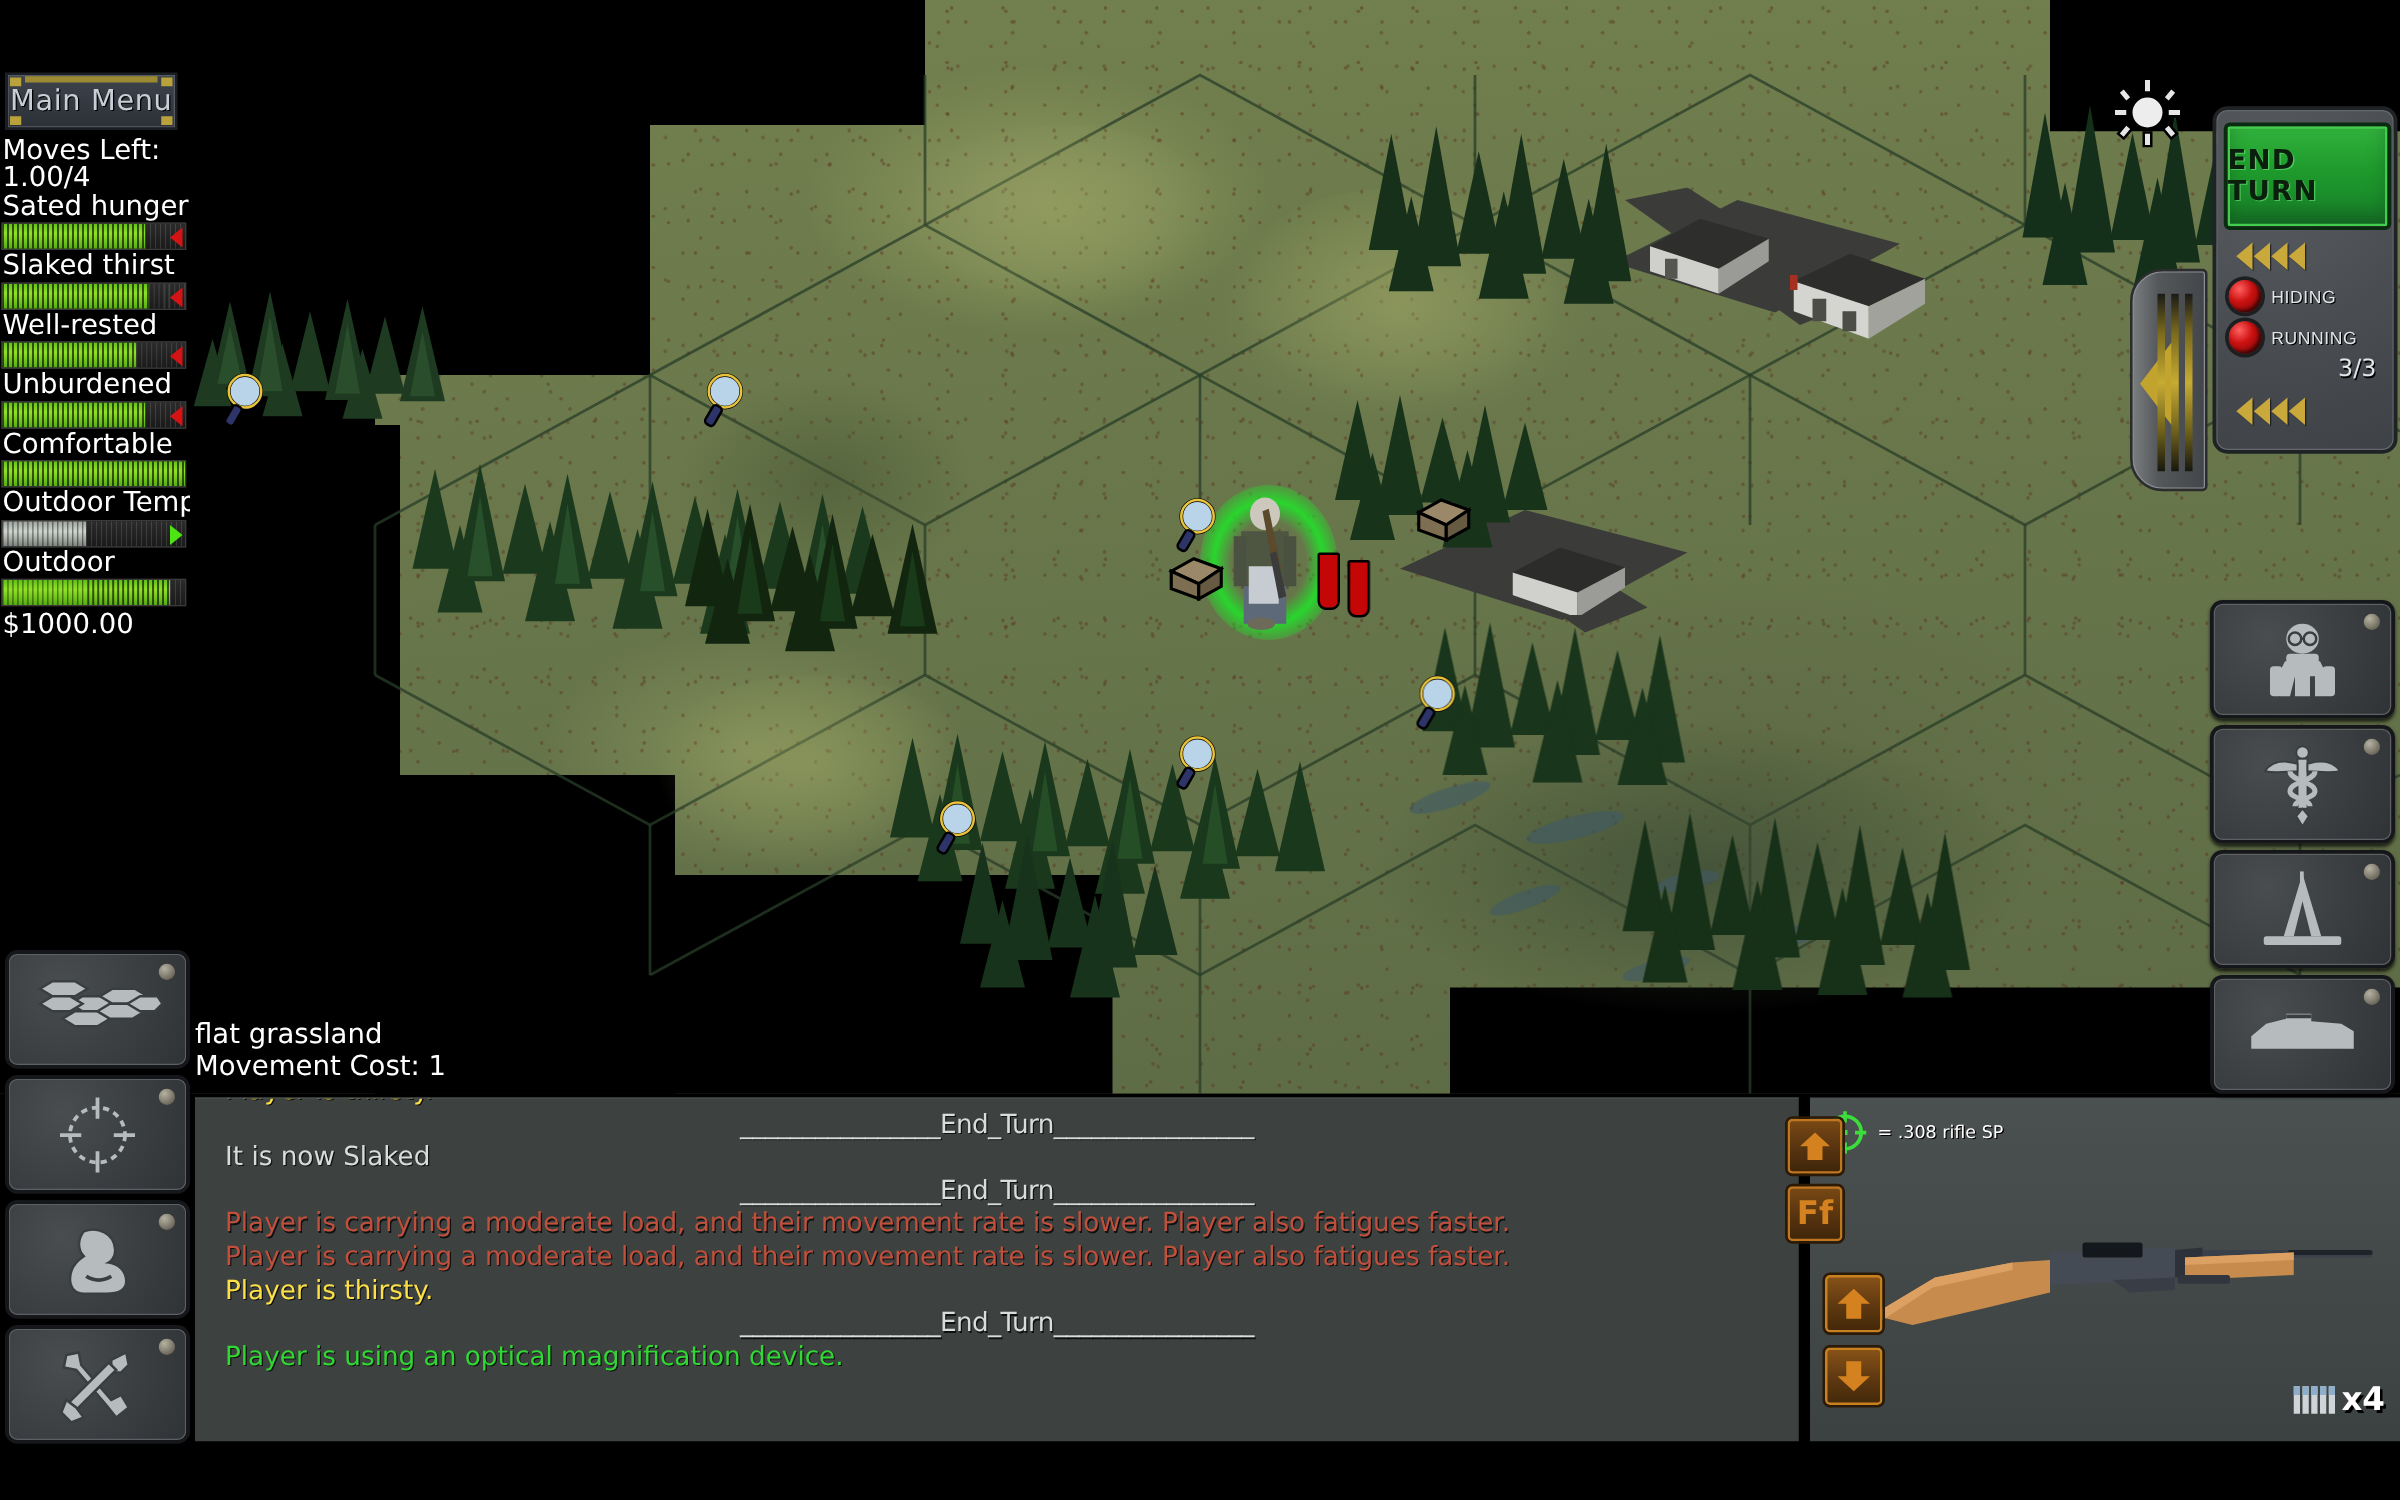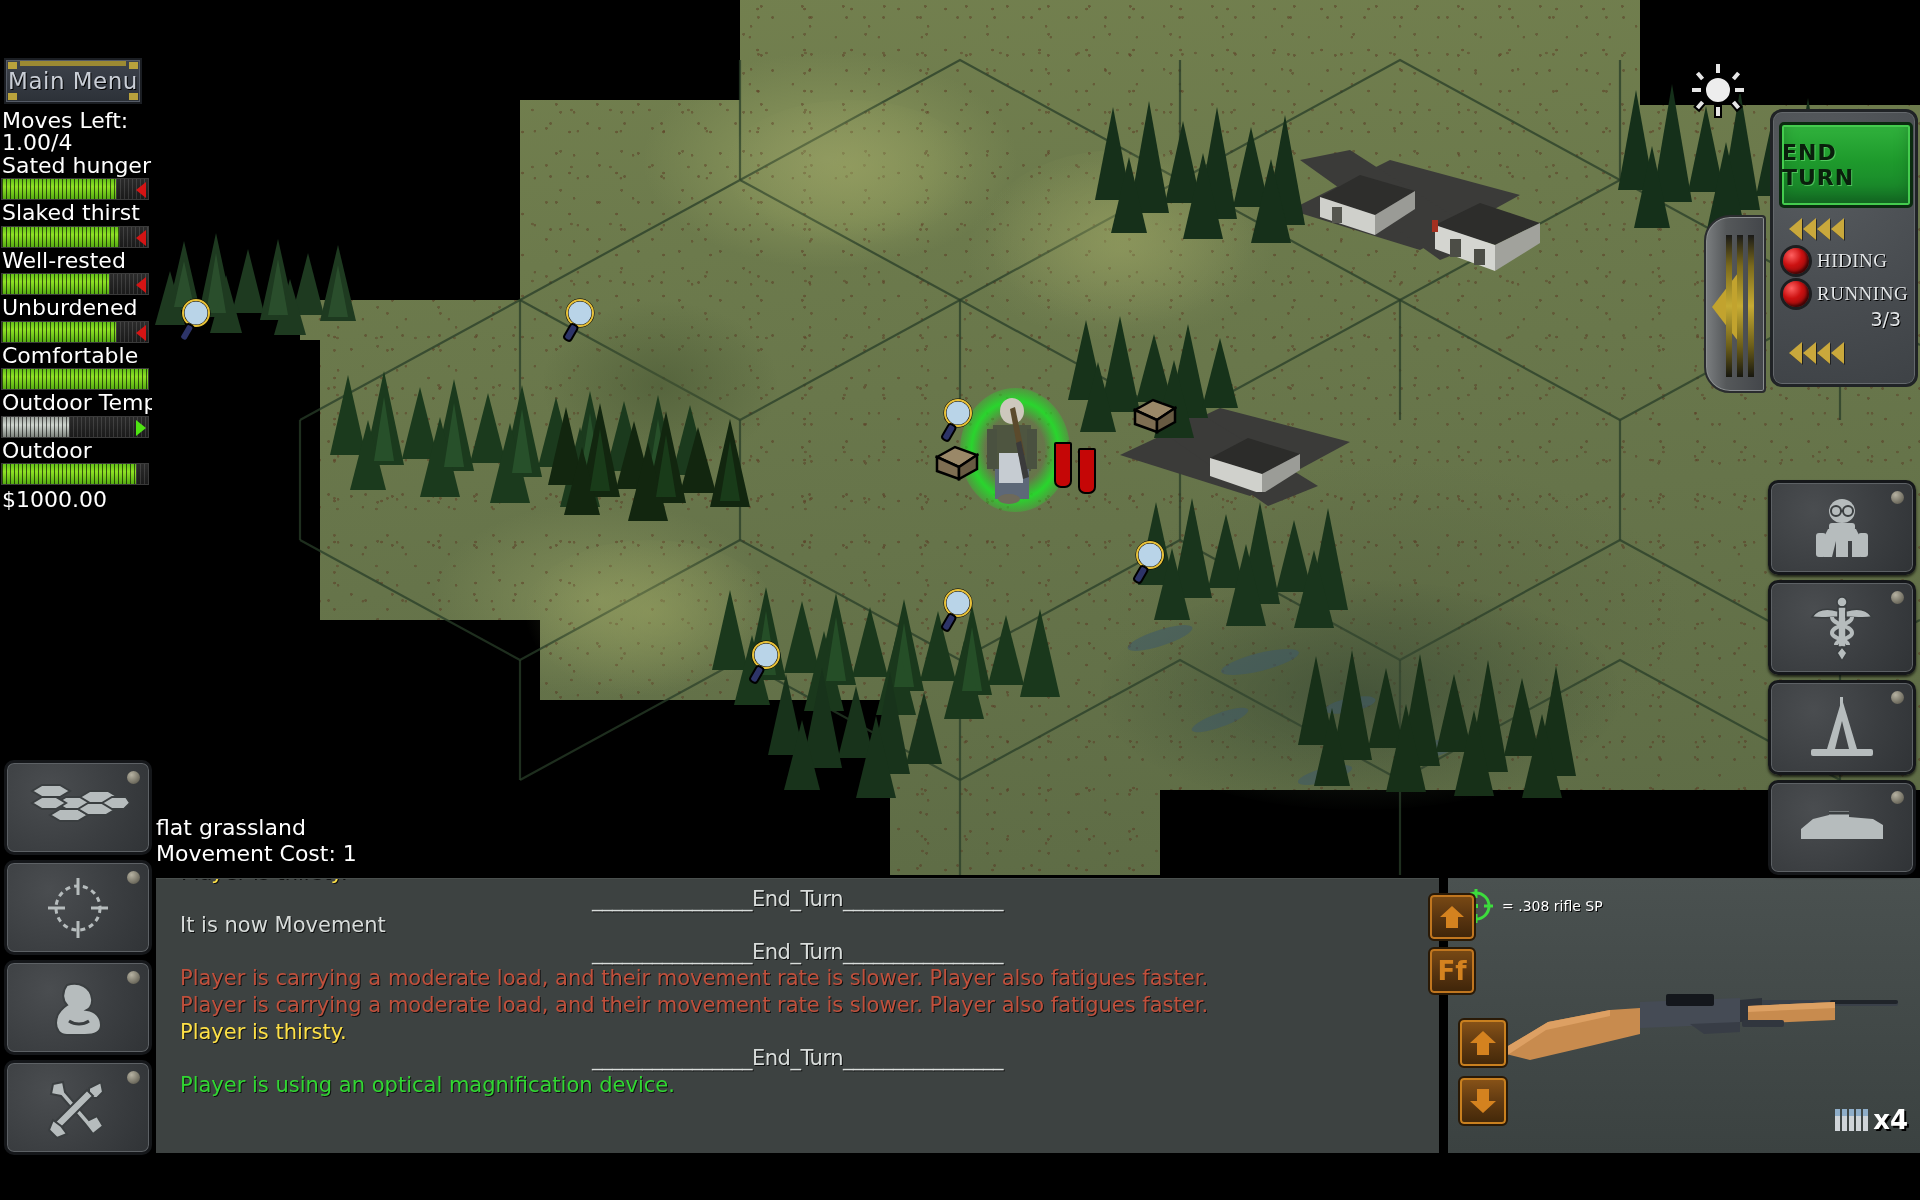--- a/index.html
+++ b/index.html
@@ -140,21 +140,21 @@
     cursor:pointer;
   }
   .tool-btn .rivet {
     position:absolute; right:9px; top:8px; width:13px; height:13px; border-radius:50%;
     background:radial-gradient(circle at 35% 30%, #b6b2a2, #6e6b5e 70%, #4a483e);
   }
   .tool-btn svg { display:block; }
   .ico { fill:#b6bcbd; }
 
   
-  #right-rail { position:absolute; right:2px; top:109px; z-index:20; }
+  #right-rail { position:absolute; right:2px; top:85px; z-index:20; }
   #endturn-panel {
     width:148px; padding:8px 6px 12px 6px;
     background:
       radial-gradient(circle at 30% 20%, #585c60 0%, #4a4e52 50%, #3e4246 100%);
     border:3px solid #202326; border-radius:12px;
     box-shadow: inset 0 0 0 1px #64686c;
   }
   #end-turn-btn {
     width:134px; height:86px; margin:2px auto 0 auto;
     background:linear-gradient(180deg,#31b23d 0%, #1e9a2c 45%, #17802a 100%);
@@ -175,21 +175,21 @@
     filter:drop-shadow(1px 1px 0 rgba(0,0,0,.55));
   }
   .status-led-row { display:flex; align-items:center; gap:8px; margin:7px 0 0 4px; }
   .led {
     width:26px;height:26px;border-radius:50%;
     background:radial-gradient(circle at 33% 28%, #ff6060 0%, #cc1111 40%, #6c0606 100%);
     box-shadow:0 0 0 3px #1c1e20, inset -2px -2px 3px rgba(0,0,0,.6);
     flex:0 0 auto;
   }
   .led-label {
-    color:#e3e6e8; font-size:19px; font-family:Liberation Serif, serif;
+    color:#e3e6e8; font-size:14px; font-family:Liberation Sans, sans-serif;
     text-shadow:1px 1px 0 #000; letter-spacing:.5px;
   }
   #running-count {
     color:#e3e6e8; font-size:19px; font-family:"DejaVu Sans", sans-serif;
     text-shadow:1px 1px 0 #000; text-align:right; padding-right:8px; margin-top:1px;
   }
   
   #side-gauge {
     position:absolute; right:154px; top:215px; width:62px; height:178px;
     background:linear-gradient(90deg,#7b7e80 0%, #55585a 35%, #43464a 100%);
@@ -743,21 +743,21 @@
     <div>
       <span>Movement Cost:</span>
       <span>1</span>
     </div>
   </div>
 
   <div id="log-panel">
     <div id="log-lines">
         <div class="log-line log-yellow">Player is thirsty.</div>
         <div class="log-line log-white" style="text-align: center; letter-spacing: -0.5px;">________________End_Turn________________</div>
-        <div class="log-line log-white">It is now Movement</div>
+        <div class="log-line log-white">It is now Slaked</div>
         <div class="log-line log-white" style="text-align: center; letter-spacing: -0.5px;">________________End_Turn________________</div>
         <div class="log-line log-red">Player is carrying a moderate load, and their movement rate is slower. Player also fatigues faster.</div>
         <div class="log-line log-red">Player is carrying a moderate load, and their movement rate is slower. Player also fatigues faster.</div>
         <div class="log-line log-yellow">Player is thirsty.</div>
         <div class="log-line log-white" style="text-align: center; letter-spacing: -0.5px;">________________End_Turn________________</div>
         <div class="log-line log-green">Player is using an optical magnification device.</div>
       </div>
   </div>
 
   <div id="log-buttons">

